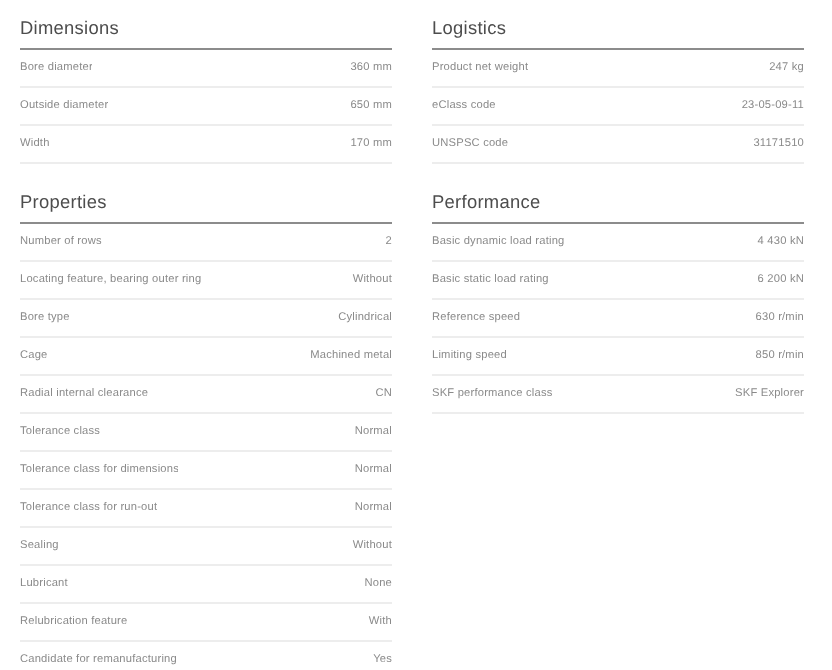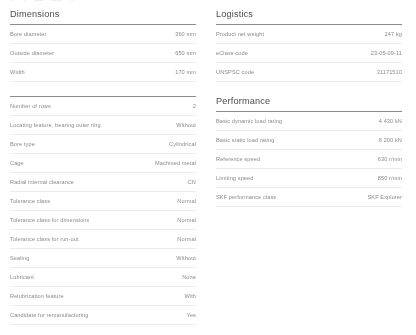--- a/index.html
+++ b/index.html
@@ -116,20 +116,21 @@
           <span class="spec-label">Outside diameter</span>
           <span class="spec-value">650 mm</span>
         </div>
         <div class="spec-row">
           <span class="spec-label">Width</span>
           <span class="spec-value">170 mm</span>
         </div>
       </section>
 
       <section class="panel">
+        <h2 class="panel-title">Properties</h2>
         <div class="panel-rule"></div>
         <div class="spec-row">
           <span class="spec-label">Number of rows</span>
           <span class="spec-value">2</span>
         </div>
         <div class="spec-row">
           <span class="spec-label">Locating feature, bearing outer ring</span>
           <span class="spec-value">Without</span>
         </div>
         <div class="spec-row">

